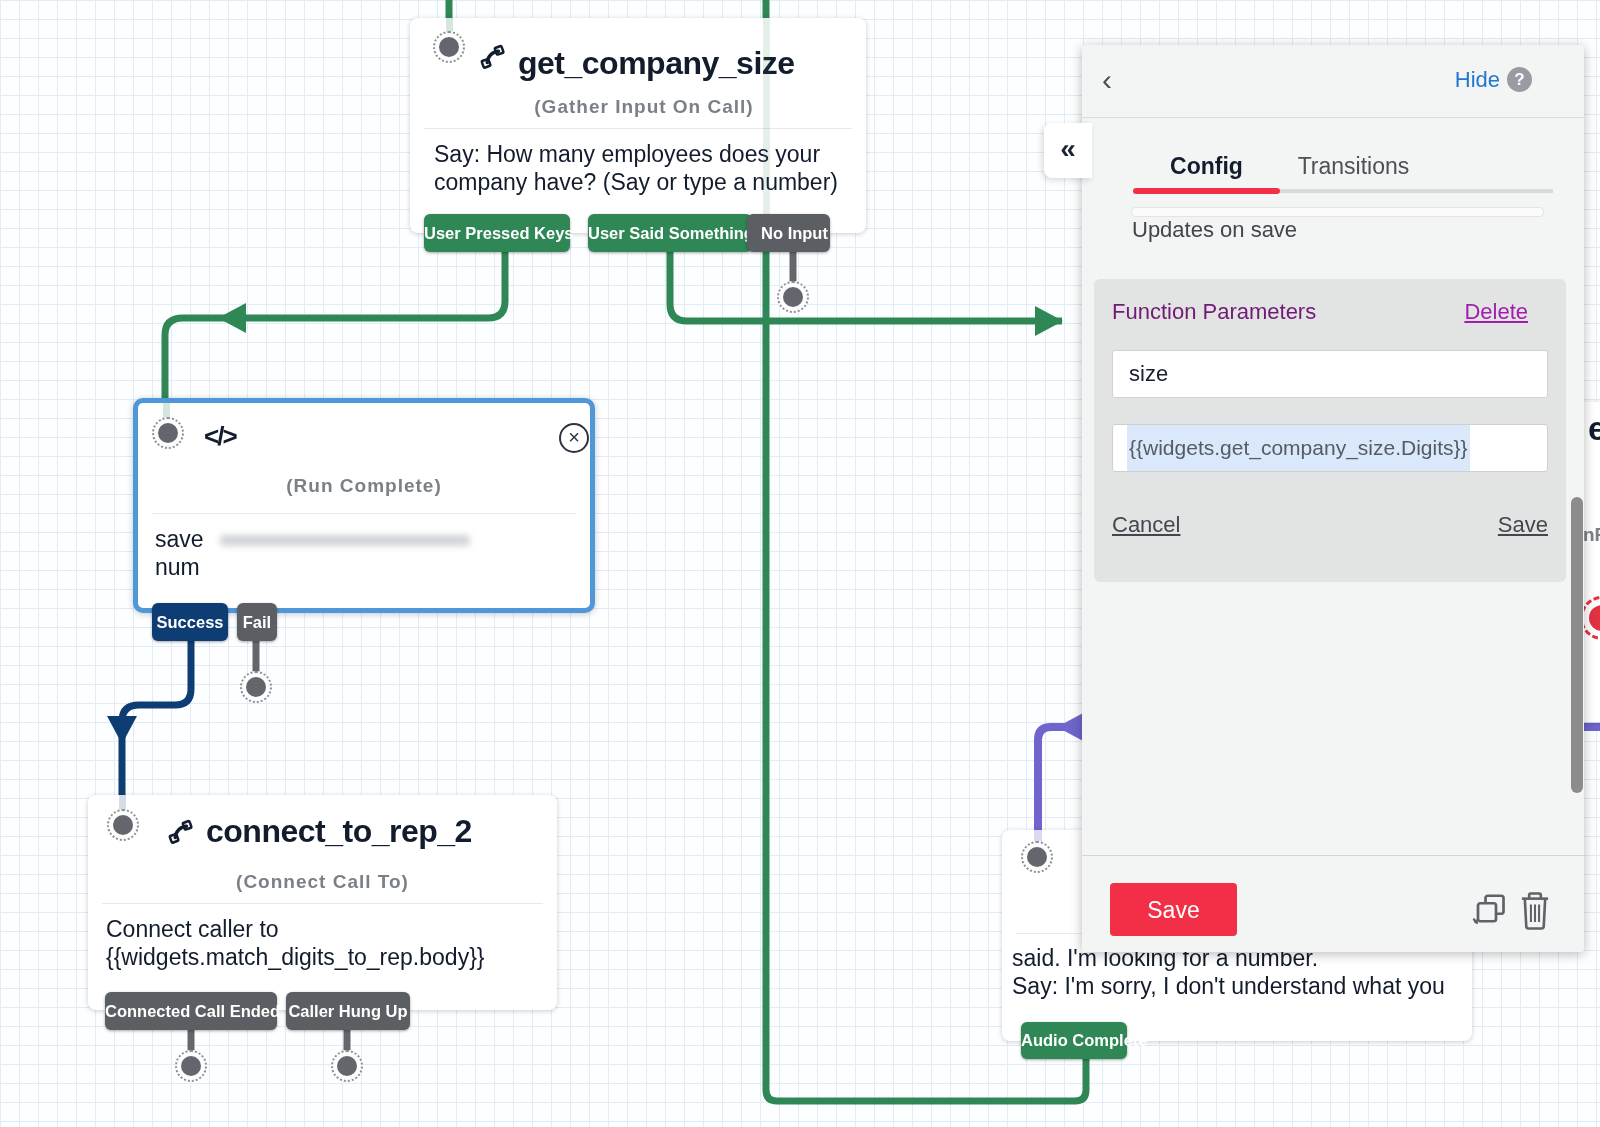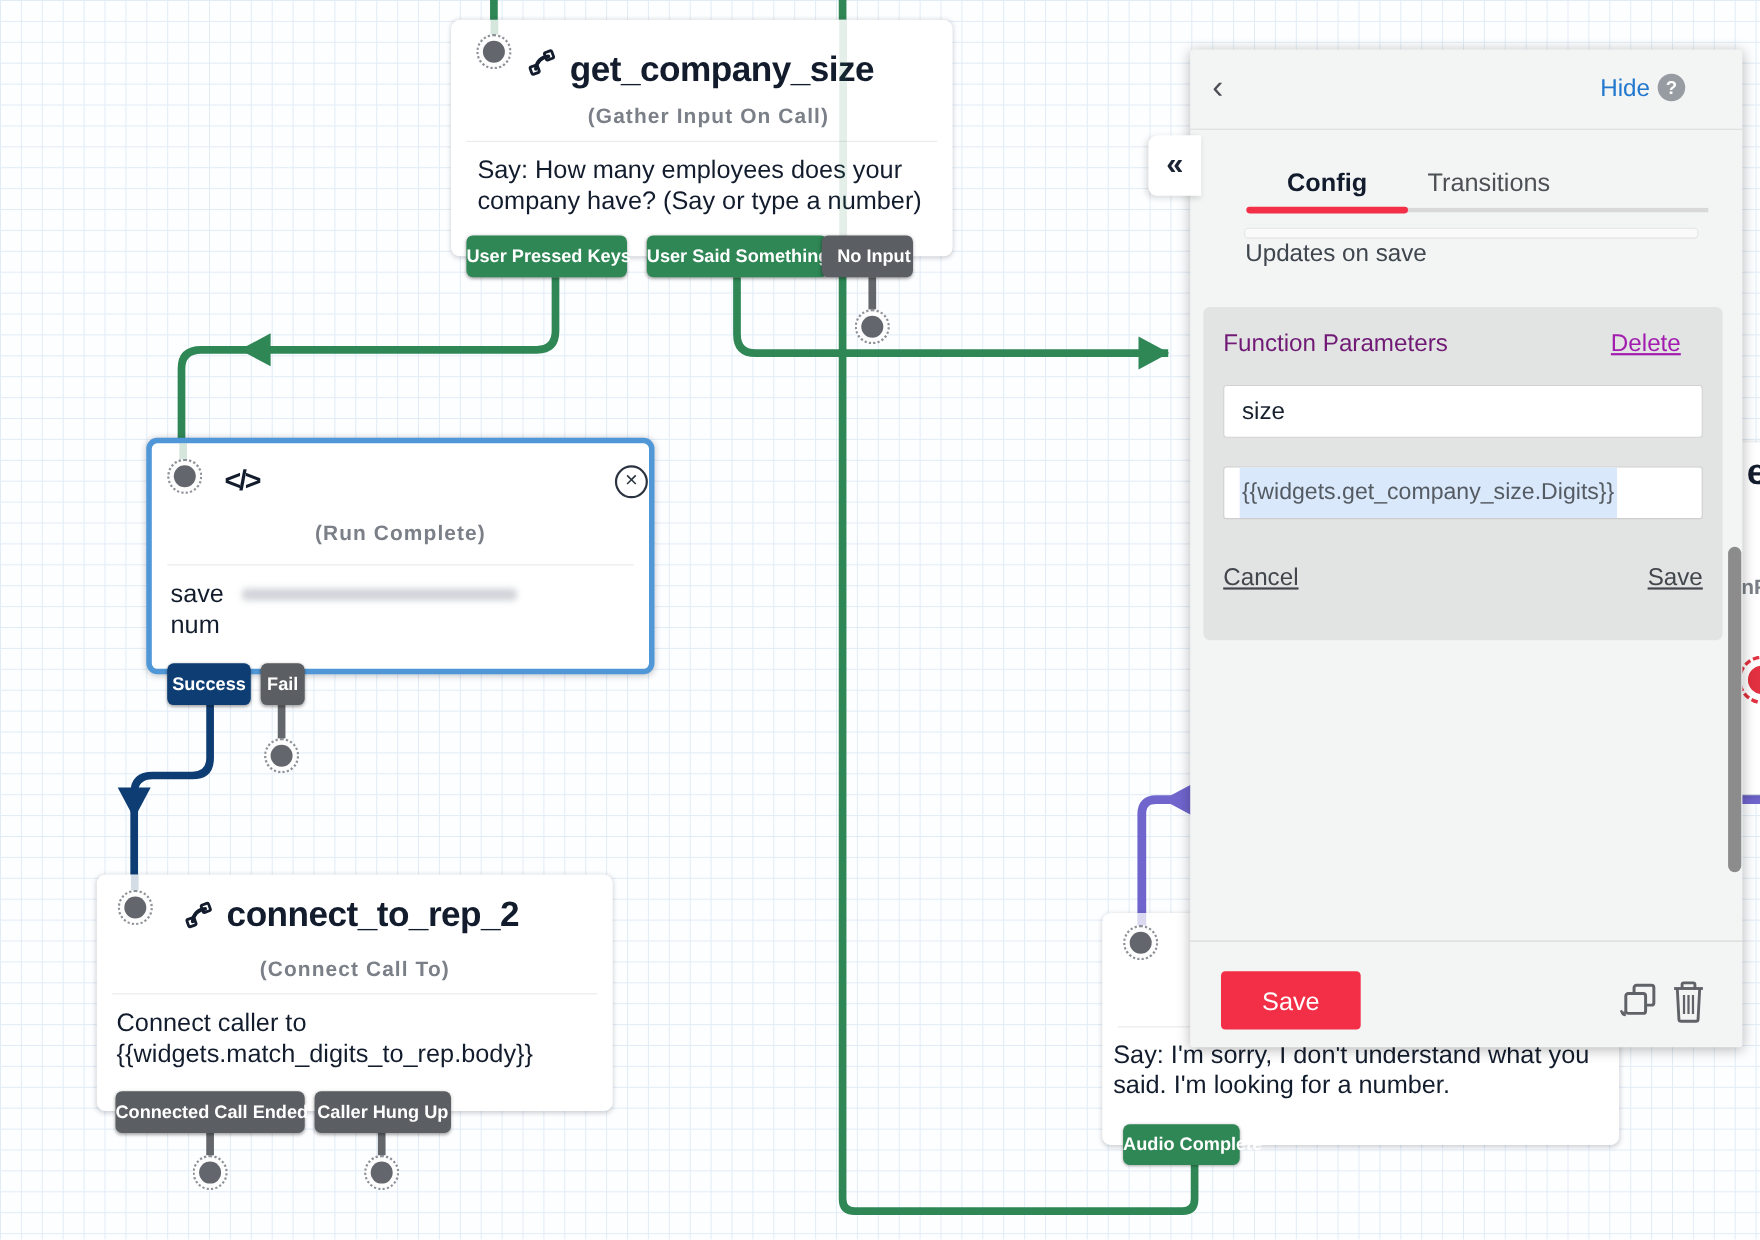--- a/index.html
+++ b/index.html
@@ -195,22 +195,22 @@
     <div>{{widgets.match_digits_to_rep.body}}</div>
   </div>
   <div class="tbtn gray" style="left:17px;top:197px;width:172px;">Connected Call Ended</div>
   <div class="tbtn gray" style="left:198px;top:197px;width:124px;">Caller Hung Up</div>
 </div>
 
 <div class="card" style="left:1002px;top:830px;width:470px;height:211px;">
   <div class="stub" style="left:32px;top:0;width:8px;height:14px;background:rgba(111,101,205,.25);"></div>
   <div class="w-div" style="top:103px;"></div>
   <div class="w-body" style="left:10px;top:114px;">
+    <div>said. I'm looking for a number.</div>
     <div>Say: I'm sorry, I don't understand what you</div>
-    <div>said. I'm looking for a number.</div>
   </div>
   <div class="tbtn green" style="left:19px;top:192px;width:106px;height:37px;line-height:37px;">Audio Complete</div>
 </div>
 
 <div class="cutoff">
   <div style="position:absolute;left:11px;top:8px;font-size:33px;font-weight:bold;color:#121c2d;">e</div>
   <div style="position:absolute;left:6px;top:122px;font-size:19px;font-weight:600;color:#7b8088;">nF</div>
 </div>
 
 <div class="dot" style="left:433px;top:31px;"></div>

